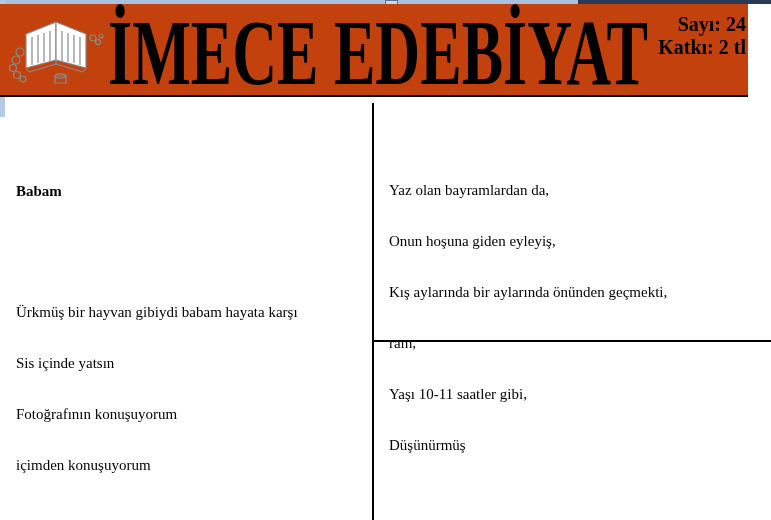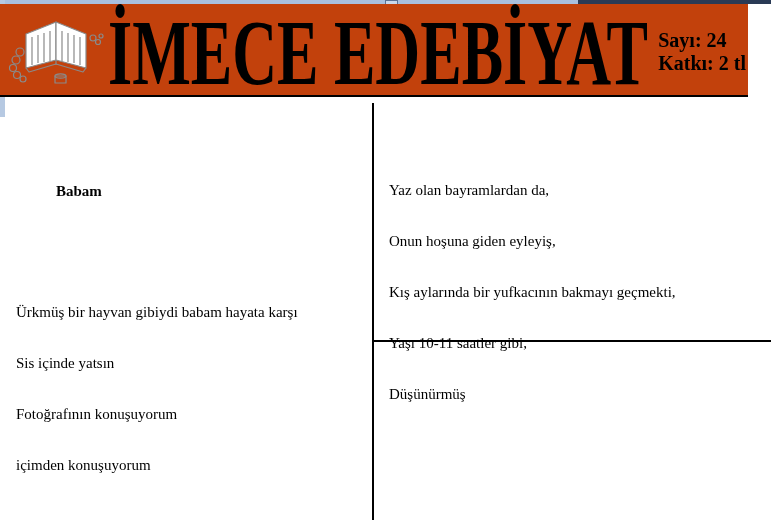--- a/index.html
+++ b/index.html
@@ -12,32 +12,32 @@
   .top-strip{position:absolute;left:0;top:0;width:771px;height:4px;background:#a9c0df;}
   .top-strip-dark{position:absolute;left:578px;top:0;width:193px;height:4px;background:#2a3a55;}
   .ruler-handle{position:absolute;left:385px;top:0;width:13px;height:5px;
     background:#c9d8ec;border:1px solid #5a7296;box-sizing:border-box;}
   .left-strip{position:absolute;left:0;top:0;width:5px;height:117px;background:#b6c9e2;}
   
   .masthead{position:absolute;left:0;top:4px;width:748px;height:91px;
     border-bottom:2px solid #000;background:#c2410c;}
   .logo{position:absolute;left:6px;top:12px;}
   .title-svg{position:absolute;left:106px;top:0;}
-  .issue-block{position:absolute;right:2px;top:9px;text-align:left;
-    font-weight:bold;font-size:20px;line-height:23px;white-space:nowrap;margin-top:16px;}
+  .issue-block{position:absolute;right:2px;top:9px;text-align:right;
+    font-weight:bold;font-size:20px;line-height:23px;white-space:nowrap;}
   
   .v-rule{position:absolute;left:372px;top:103px;width:2px;height:417px;background:#000;}
   .h-rule-right{position:absolute;left:372px;top:340px;width:399px;height:2px;background:#000;}
   
   .col-left{position:absolute;left:16px;top:109px;width:352px;
     font-size:15px;line-height:17px;white-space:pre-wrap;}
   .col-right{position:absolute;left:389px;top:109px;width:380px;
     font-size:15px;line-height:17px;white-space:pre-wrap;}
   .b{font-weight:bold;}
-  .mt-babam{margin-top:23px;margin-left:40px;}
+  .mt-babam{margin-top:23px;}
   .mt-poem1{margin-top:19px;}
   .right-poem{padding-top:5px;}
 </style>
 </head>
 <body>
 
 <div class="top-strip">
   <div class="top-strip-dark"></div>
 </div>
 <div class="ruler-handle"></div>
@@ -95,21 +95,22 @@
   
 
   
   
 </div>
 
 <div class="col-right">
   <div class="right-poem">
     <div>Yaz olan bayramlardan da,</div>
     <div>Onun hoşuna giden eyleyiş,</div>
-    <div>Kış aylarında bir yufkacının bakmayı geçmekti,</div>
+    <div>Kış aylarında bir aylarında önünden geçmekti,</div>
+    <div>ram,</div>
     <div>Yaşı 10-11 saatler gibi,</div>
     <div>Düşünürmüş</div>
     
     
     
     
     
     
   </div>
 

